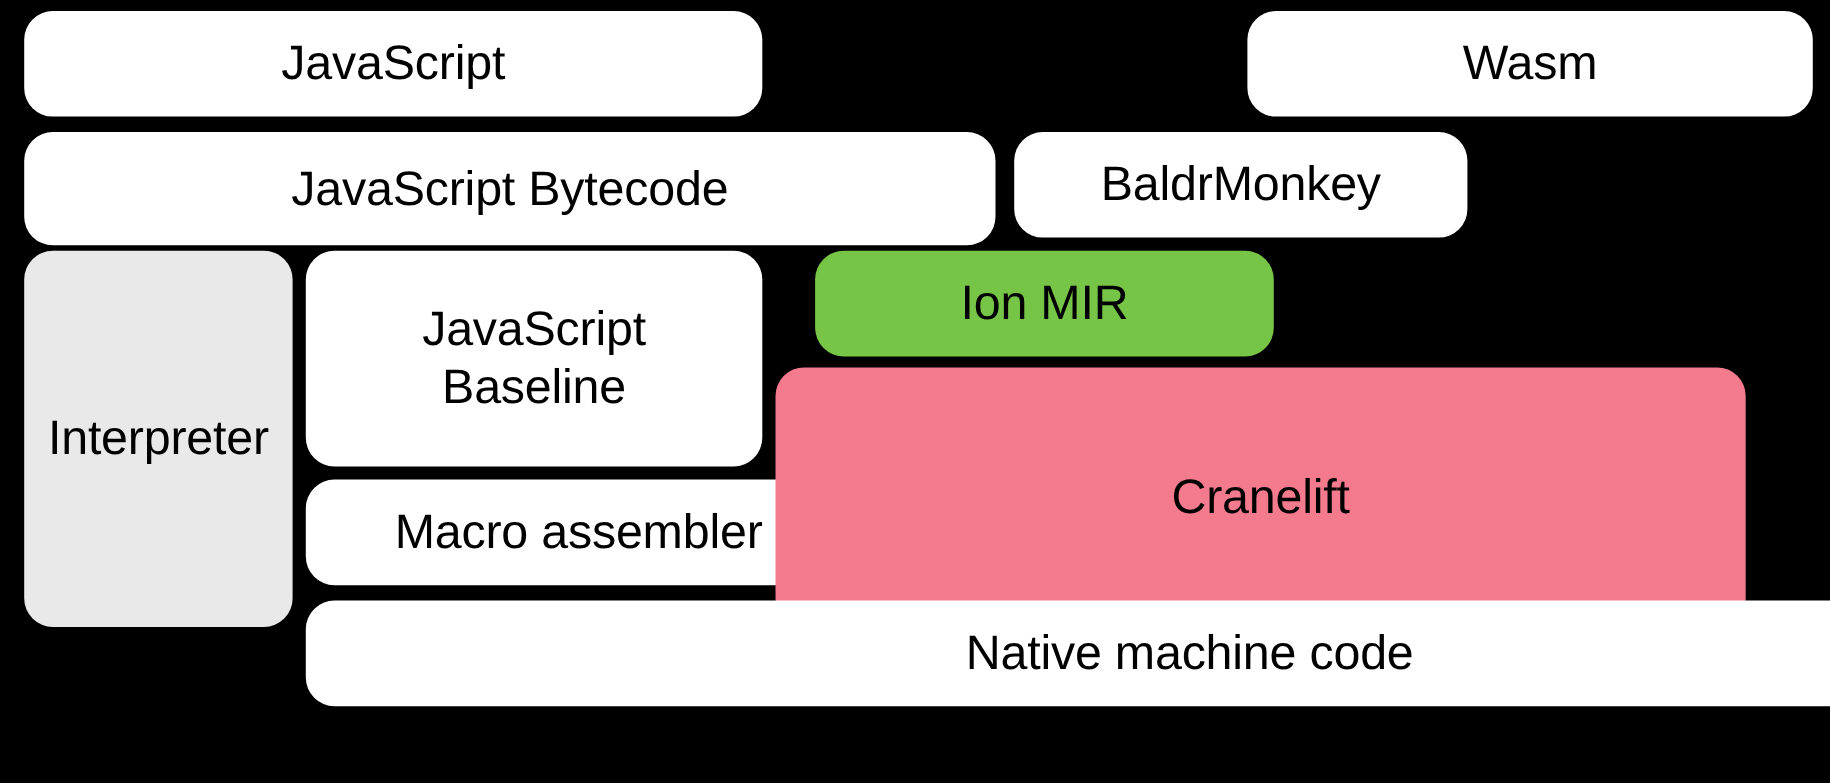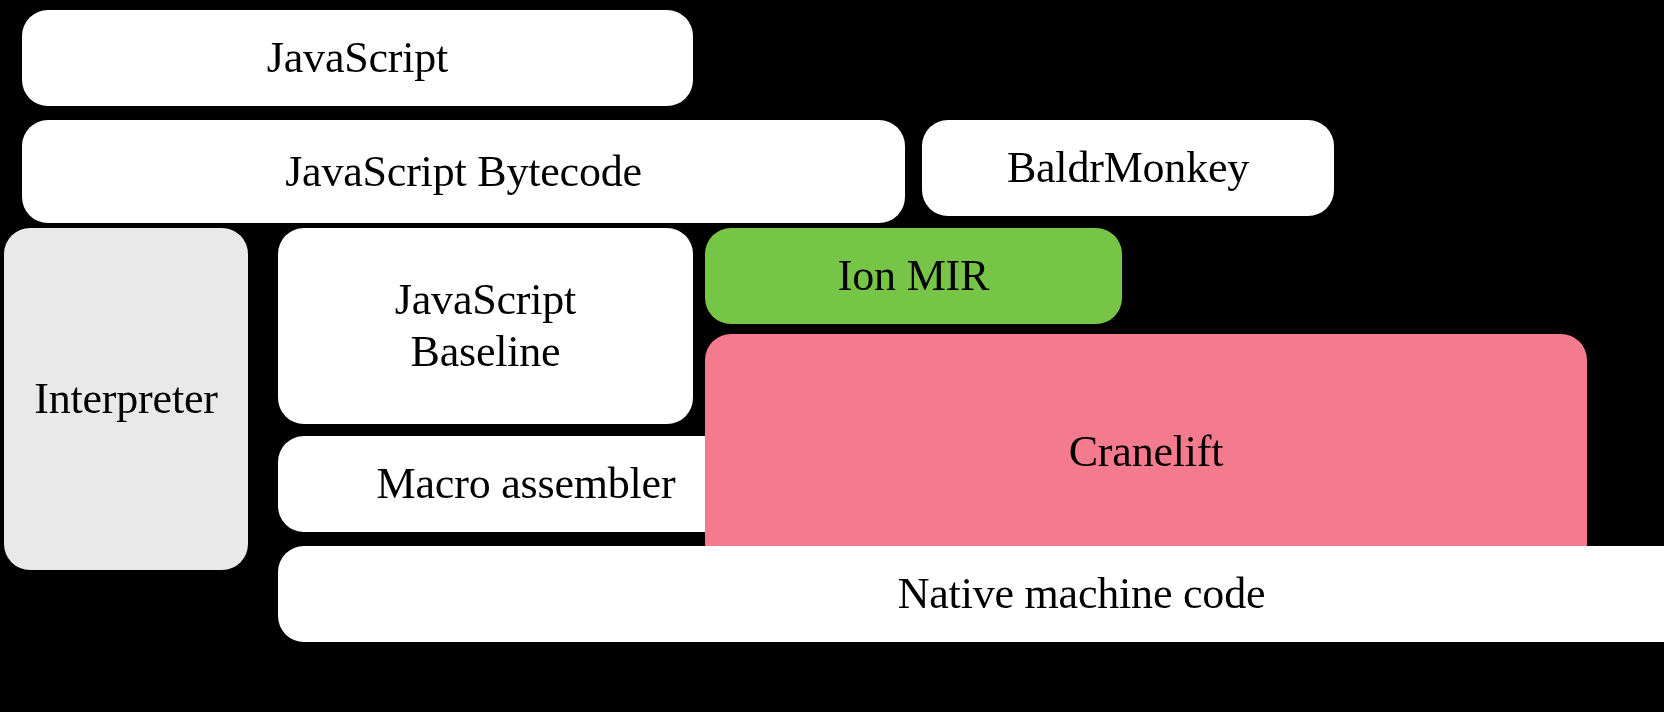--- a/index.html
+++ b/index.html
@@ -6,50 +6,51 @@
     margin: 0;
     padding: 0;
     background: #000000;
   }
   #stage {
     position: relative;
     width: 1664px;
     height: 712px;
     background: #000000;
     overflow: hidden;
-    font-family: Liberation Serif, serif;
+    font-family: Liberation Sans, sans-serif;
   }
   .box {
     position: absolute;
     box-sizing: border-box;
     border-radius: 26px;
     display: flex;
     align-items: center;
     justify-content: center;
     text-align: center;
     color: #000000;
     font-size: 44px;
     font-weight: 400;
     line-height: 1.18;
     letter-spacing: -0.2px;
     white-space: pre-line;
     user-select: none;
   }
   .fill-white { background: #ffffff; }
   .fill-gray  { background: #e9e9e9; }
-  .fill-green { background: #77c546; }
+  .fill-green { background: #77c546; margin-left: 36px; }
   .fill-pink  { background: #f47a8d; }
 </style>
 </head>
 <body>
 
 <div id="stage" style="background: rgb(0, 0, 0);">
     <div class="box fill-white" style="left: 22px; top: 10px; width: 671px; height: 96px;">JavaScript</div>
+    <div class="box fill-white" style="left: 1134px; top: 10px; width: 514px; height: 96px;">Wasm</div>
     <div class="box fill-white" style="left: 22px; top: 120px; width: 883px; height: 103px;">JavaScript Bytecode</div>
     <div class="box fill-white" style="left: 922px; top: 120px; width: 412px; height: 96px;">BaldrMonkey</div>
-    <div class="box fill-gray" style="left: 4px; top: 228px; width: 244px; height: 342px;">Interpreter</div>
+    <div class="box fill-gray" style="left: 22px; top: 228px; width: 244px; height: 342px;">Interpreter</div>
     <div class="box fill-white" style="left: 278px; top: 228px; width: 415px; height: 196px;">JavaScript
 Baseline</div>
     <div class="box fill-white" style="left: 278px; top: 436px; width: 496px; height: 96px;">Macro assembler</div>
     <div class="box fill-green" style="left: 705px; top: 228px; width: 417px; height: 96px;">Ion MIR</div>
     <div class="box fill-pink" style="left: 705px; top: 334px; width: 882px; height: 236px;">Cranelift</div>
     <div class="box fill-white" style="left: 278px; top: 546px; width: 1607px; height: 96px;">Native machine code</div>
   </div>
 
 </body></html>

